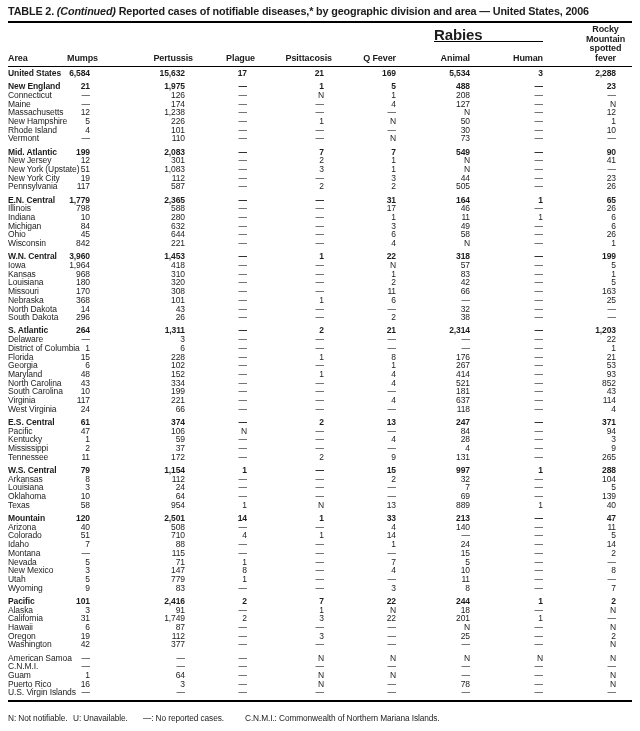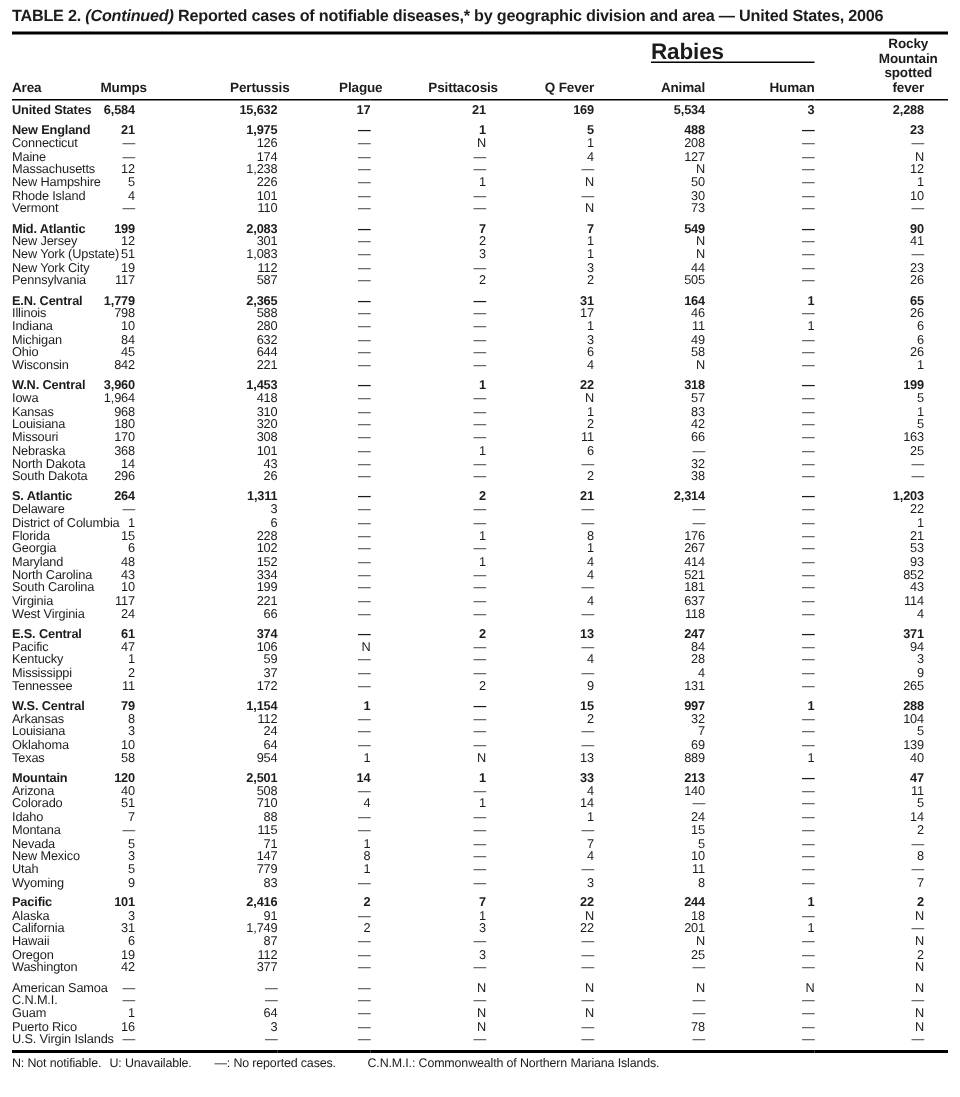--- a/index.html
+++ b/index.html
@@ -75,21 +75,21 @@
   }
   tbody td.area { text-align: left; white-space: nowrap; overflow: visible; }
   tbody td:last-child { padding-right: 16px; }
   tbody tr.division td { font-weight: bold; }
   tbody tr.gap td { padding-top: 4.5px; }
   tbody tr:first-child td { padding-top: 2px; }
   tbody tr:last-child td { padding-bottom: 3px; }
 
   .footnotes {
     display: flex;
-    margin-top: 1px;
+    margin-top: 11px;
     font-size: 8.3px;
     letter-spacing: -0.1px;
     white-space: nowrap;
   }
   .footnotes .fn1 { width: 65px; }
   .footnotes .fn2 { width: 70px; }
   .footnotes .fn3 { width: 102px; }
 </style>
 </head>
 <body>

